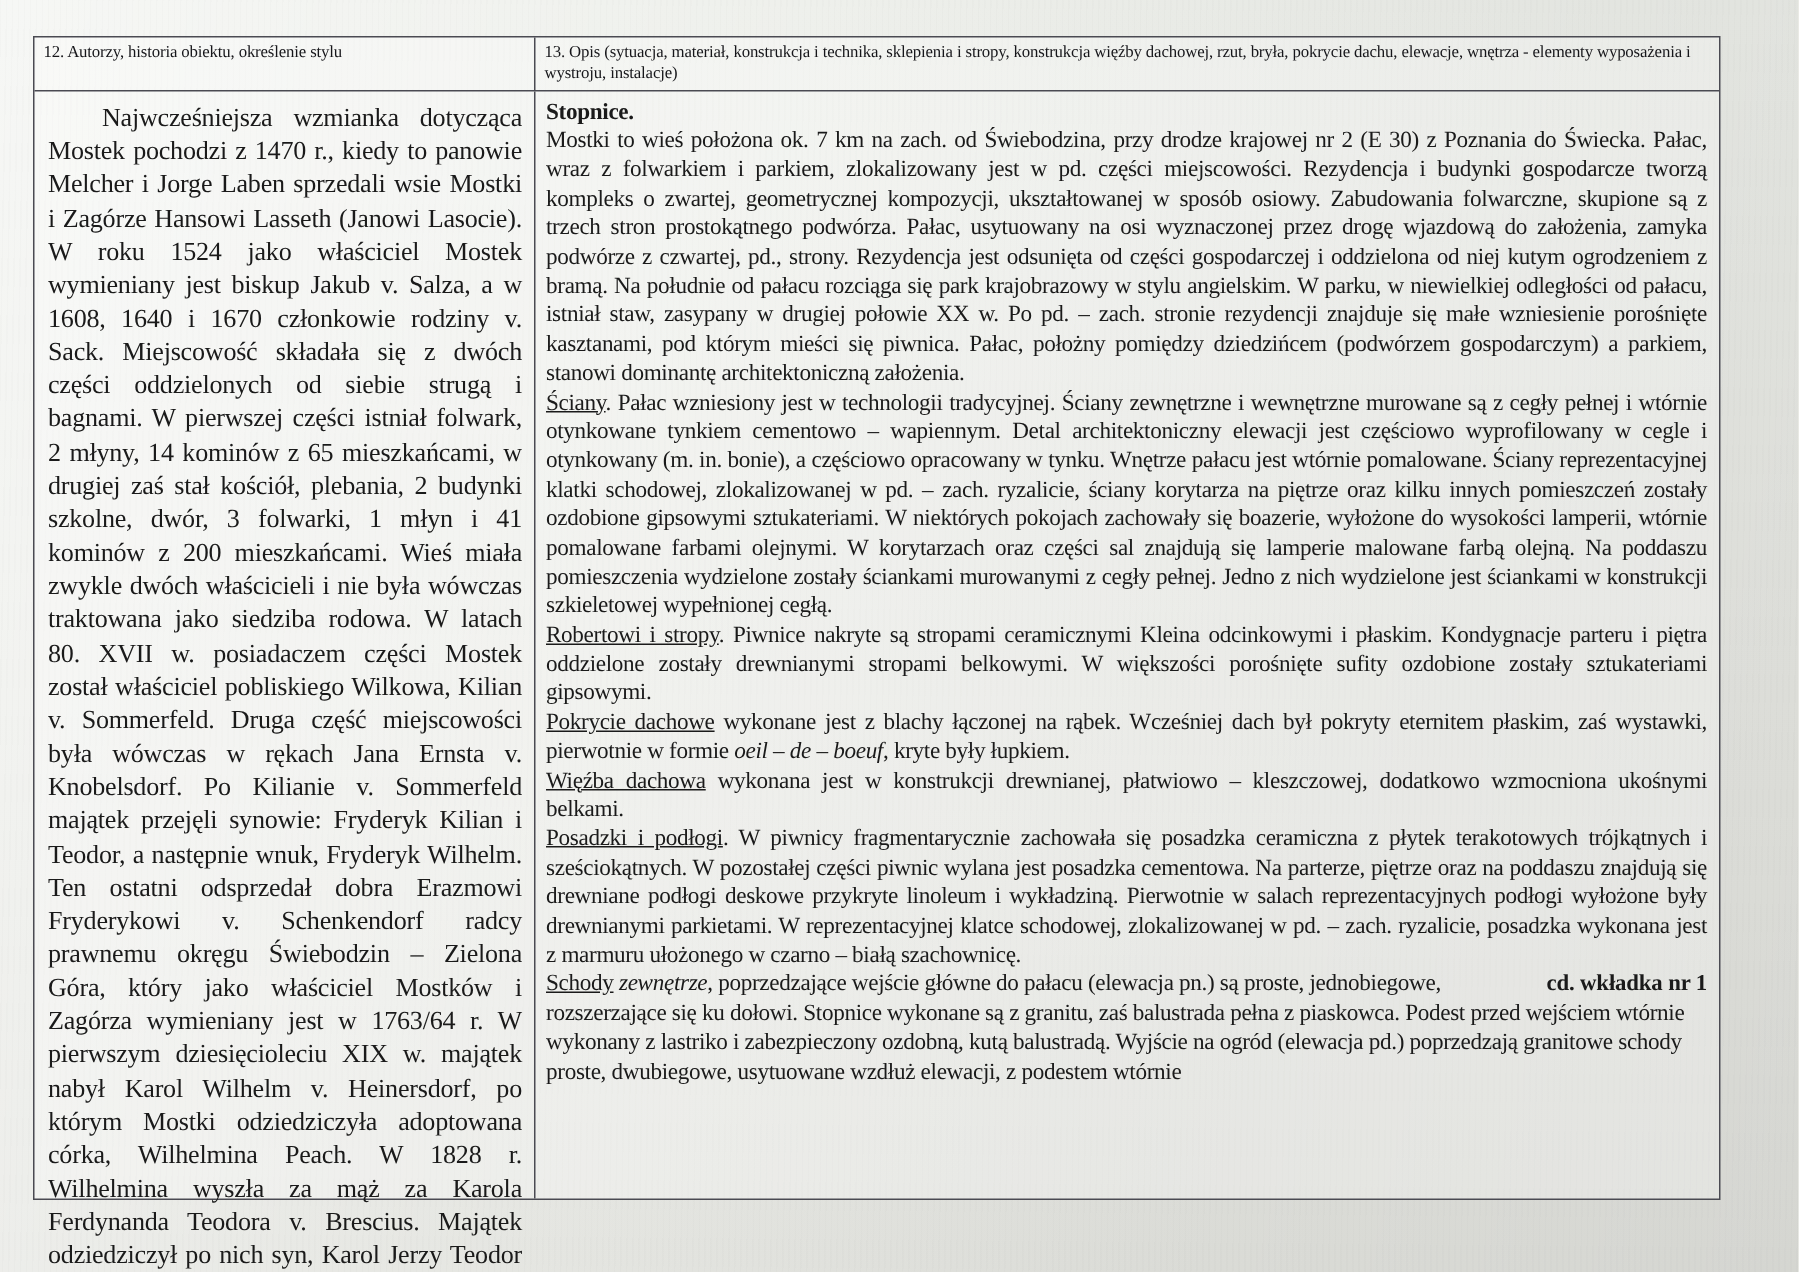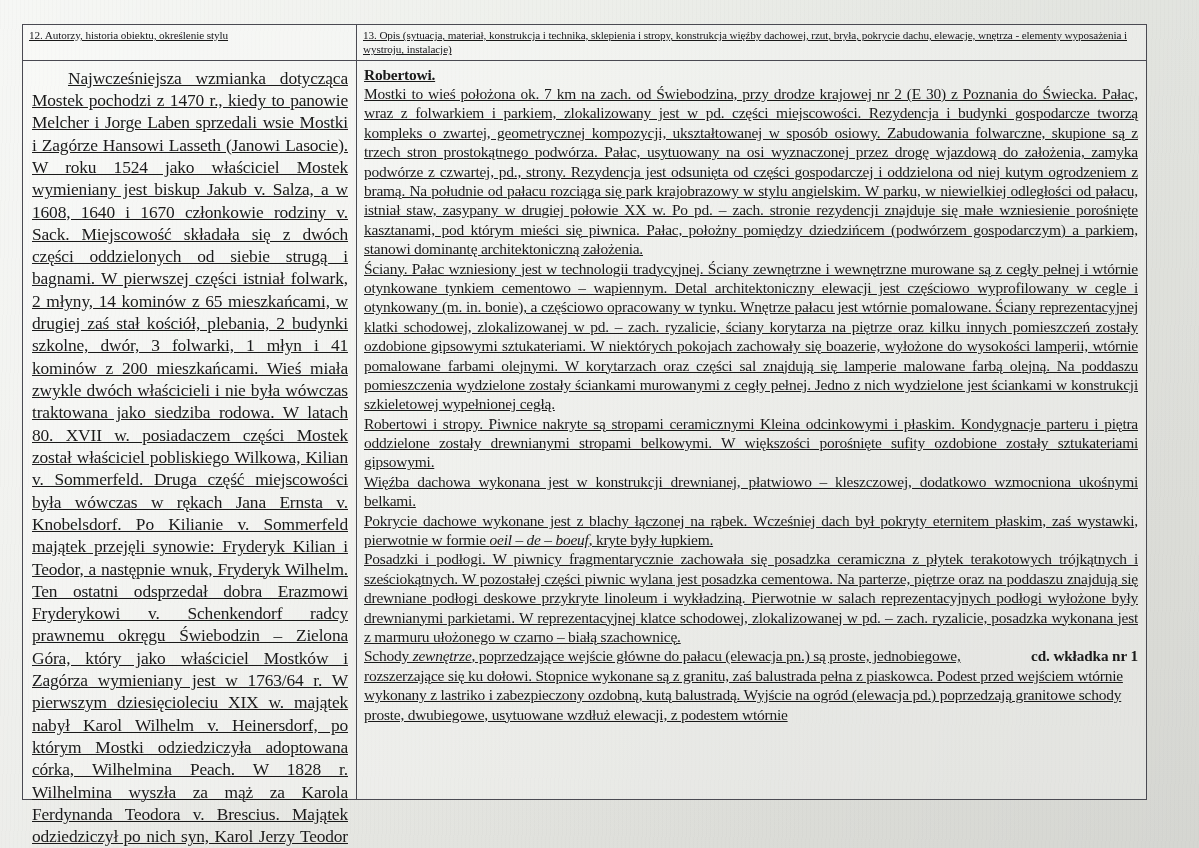--- a/index.html
+++ b/index.html
@@ -35,21 +35,20 @@
     position: absolute;
     left: 22px;
     top: 24px;
     width: 1125px;
     height: 776px;
     box-sizing: border-box;
     border: 1.3px solid #4a4a52;
     background: rgba(255,255,255,0.30);
     display: flex;
     flex-direction: column;
-    text-decoration: underline;
   }
 
   .head-row {
     display: flex;
     border-bottom: 1.3px solid #4a4a52;
     min-height: 24px;
   }
   .body-row {
     display: flex;
     flex: 1;
@@ -146,31 +145,31 @@
 
   <div class="body-row">
 
     <div class="col-left left-body">
       <p>Najwcześniejsza wzmianka dotycząca Mostek pochodzi z 1470 r., kiedy to panowie Melcher i Jorge Laben sprzedali wsie Mostki i Zagórze Hansowi Lasseth (Janowi Lasocie). W roku 1524 jako właściciel Mostek wymieniany jest biskup Jakub v. Salza, a w 1608, 1640 i 1670 członkowie rodziny v. Sack. Miejscowość składała się z dwóch części oddzielonych od siebie strugą i bagnami. W pierwszej części istniał folwark, 2 młyny, 14 kominów z 65 mieszkańcami, w drugiej zaś stał kościół, plebania, 2 budynki szkolne, dwór, 3 folwarki, 1 młyn i 41 kominów z 200 mieszkańcami. Wieś miała zwykle dwóch właścicieli i nie była wówczas traktowana jako siedziba rodowa. W latach 80. XVII w. posiadaczem części Mostek został właściciel pobliskiego Wilkowa, Kilian v. Sommerfeld. Druga część miejscowości była wówczas w rękach Jana Ernsta v. Knobelsdorf. Po Kilianie v. Sommerfeld majątek przejęli synowie: Fryderyk Kilian i Teodor, a następnie wnuk, Fryderyk Wilhelm. Ten ostatni odsprzedał dobra Erazmowi Fryderykowi v. Schenkendorf radcy prawnemu okręgu Świebodzin – Zielona Góra, który jako właściciel Mostków i Zagórza wymieniany jest w 1763/64 r. W pierwszym dziesięcioleciu XIX w. majątek nabył Karol Wilhelm v. Heinersdorf, po którym Mostki odziedziczyła adoptowana córka, Wilhelmina Peach. W 1828 r. Wilhelmina wyszła za mąż za Karola Ferdynanda Teodora v. Brescius. Majątek odziedziczył po nich syn, Karol Jerzy Teodor v. Brescius, który po 1866 r. sprzedał Mostki Fryderykowi Robertowi Schulz, asesorowi</p>
 
     </div>
 
     <div class="col-right right-body">
 
-      <p class="sec-head">Robertowi.</p>
+      <p class="sec-head">Stopnice.</p>
       <p>Mostki to wieś położona ok. 7 km na zach. od Świebodzina, przy drodze krajowej nr 2 (E 30) z Poznania do Świecka. Pałac, wraz z folwarkiem i parkiem, zlokalizowany jest w pd. części miejscowości. Rezydencja i budynki gospodarcze tworzą kompleks o zwartej, geometrycznej kompozycji, ukształtowanej w sposób osiowy. Zabudowania folwarczne, skupione są z trzech stron prostokątnego podwórza. Pałac, usytuowany na osi wyznaczonej przez drogę wjazdową do założenia, zamyka podwórze z czwartej, pd., strony. Rezydencja jest odsunięta od części gospodarczej i oddzielona od niej kutym ogrodzeniem z bramą. Na południe od pałacu rozciąga się park krajobrazowy w stylu angielskim. W parku, w niewielkiej odległości od pałacu, istniał staw, zasypany w drugiej połowie XX w. Po pd. – zach. stronie rezydencji znajduje się małe wzniesienie porośnięte kasztanami, pod którym mieści się piwnica. Pałac, położny pomiędzy dziedzińcem (podwórzem gospodarczym) a parkiem, stanowi dominantę architektoniczną założenia.</p>
 
 
       <p><span class="lead-u">Ściany</span><span>. Pałac wzniesiony jest w technologii tradycyjnej. Ściany zewnętrzne i wewnętrzne murowane są z cegły pełnej i wtórnie otynkowane tynkiem cementowo – wapiennym. Detal architektoniczny elewacji jest częściowo wyprofilowany w cegle i otynkowany (m. in. bonie), a częściowo opracowany w tynku. Wnętrze pałacu jest wtórnie pomalowane. Ściany reprezentacyjnej klatki schodowej, zlokalizowanej w pd. – zach. ryzalicie, ściany korytarza na piętrze oraz kilku innych pomieszczeń zostały ozdobione gipsowymi sztukateriami. W niektórych pokojach zachowały się boazerie, wyłożone do wysokości lamperii, wtórnie pomalowane farbami olejnymi. W korytarzach oraz części sal znajdują się lamperie malowane farbą olejną. Na poddaszu pomieszczenia wydzielone zostały ściankami murowanymi z cegły pełnej. Jedno z nich wydzielone jest ściankami w konstrukcji szkieletowej wypełnionej cegłą.</span></p>
 
       <p><span class="lead-u">Robertowi i stropy</span><span>. Piwnice nakryte są stropami ceramicznymi Kleina odcinkowymi i płaskim. Kondygnacje parteru i piętra oddzielone zostały drewnianymi stropami belkowymi. W większości porośnięte sufity ozdobione zostały sztukateriami gipsowymi.</span></p>
 
+      <p><span class="lead-u">Pokrycie dachowe</span><span> wykonane jest z blachy łączonej na rąbek. Wcześniej dach był pokryty eternitem płaskim, zaś wystawki, pierwotnie w formie </span><span class="ital">oeil – de – boeuf</span><span>, kryte były łupkiem.</span></p>
+
       <p><span class="lead-u">Więźba dachowa</span><span> wykonana jest w konstrukcji drewnianej, płatwiowo – kleszczowej, dodatkowo wzmocniona ukośnymi belkami.</span></p>
-
-      <p><span class="lead-u">Pokrycie dachowe</span><span> wykonane jest z blachy łączonej na rąbek. Wcześniej dach był pokryty eternitem płaskim, zaś wystawki, pierwotnie w formie </span><span class="ital">oeil – de – boeuf</span><span>, kryte były łupkiem.</span></p>
 
       <p><span class="lead-u">Posadzki i podłogi</span><span>. W piwnicy fragmentarycznie zachowała się posadzka ceramiczna z płytek terakotowych trójkątnych i sześciokątnych. W pozostałej części piwnic wylana jest posadzka cementowa. Na parterze, piętrze oraz na poddaszu znajdują się drewniane podłogi deskowe przykryte linoleum i wykładziną. Pierwotnie w salach reprezentacyjnych podłogi wyłożone były drewnianymi parkietami. W reprezentacyjnej klatce schodowej, zlokalizowanej w pd. – zach. ryzalicie, posadzka wykonana jest z marmuru ułożonego w czarno – białą szachownicę.</span></p>
 
       <p class="final-flow"><span class="cd-note">cd. wkładka nr 1</span><span class="lead-u">Schody</span><span class="ital"> zewnętrze</span><span>, poprzedzające wejście główne do pałacu (elewacja pn.) są proste, jednobiegowe, rozszerzające się ku dołowi. Stopnice wykonane są z granitu, zaś balustrada pełna z piaskowca. Podest przed wejściem wtórnie wykonany z lastriko i zabezpieczony ozdobną, kutą balustradą. Wyjście na ogród (elewacja pd.) poprzedzają granitowe schody proste, dwubiegowe, usytuowane wzdłuż elewacji, z podestem wtórnie</span></p>
 
     </div>
   </div>
 </div>
 
 </body></html>

